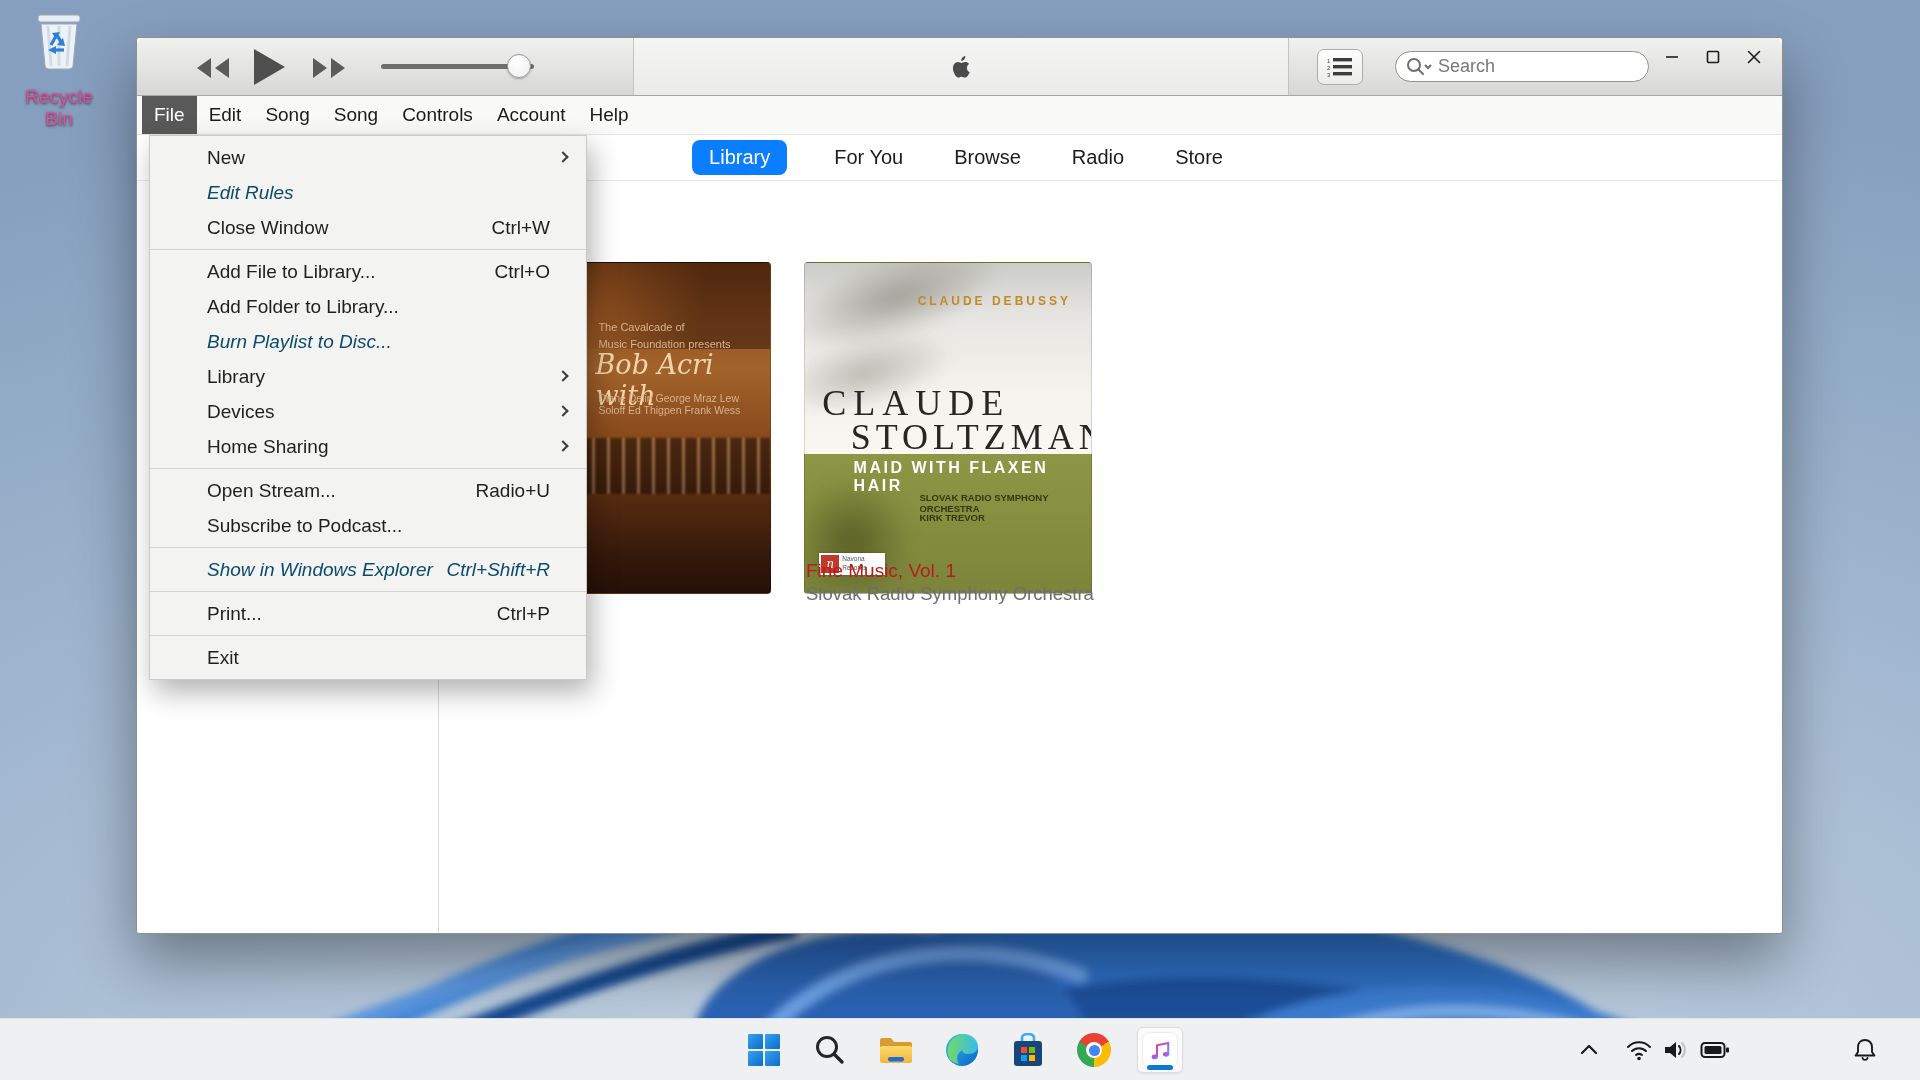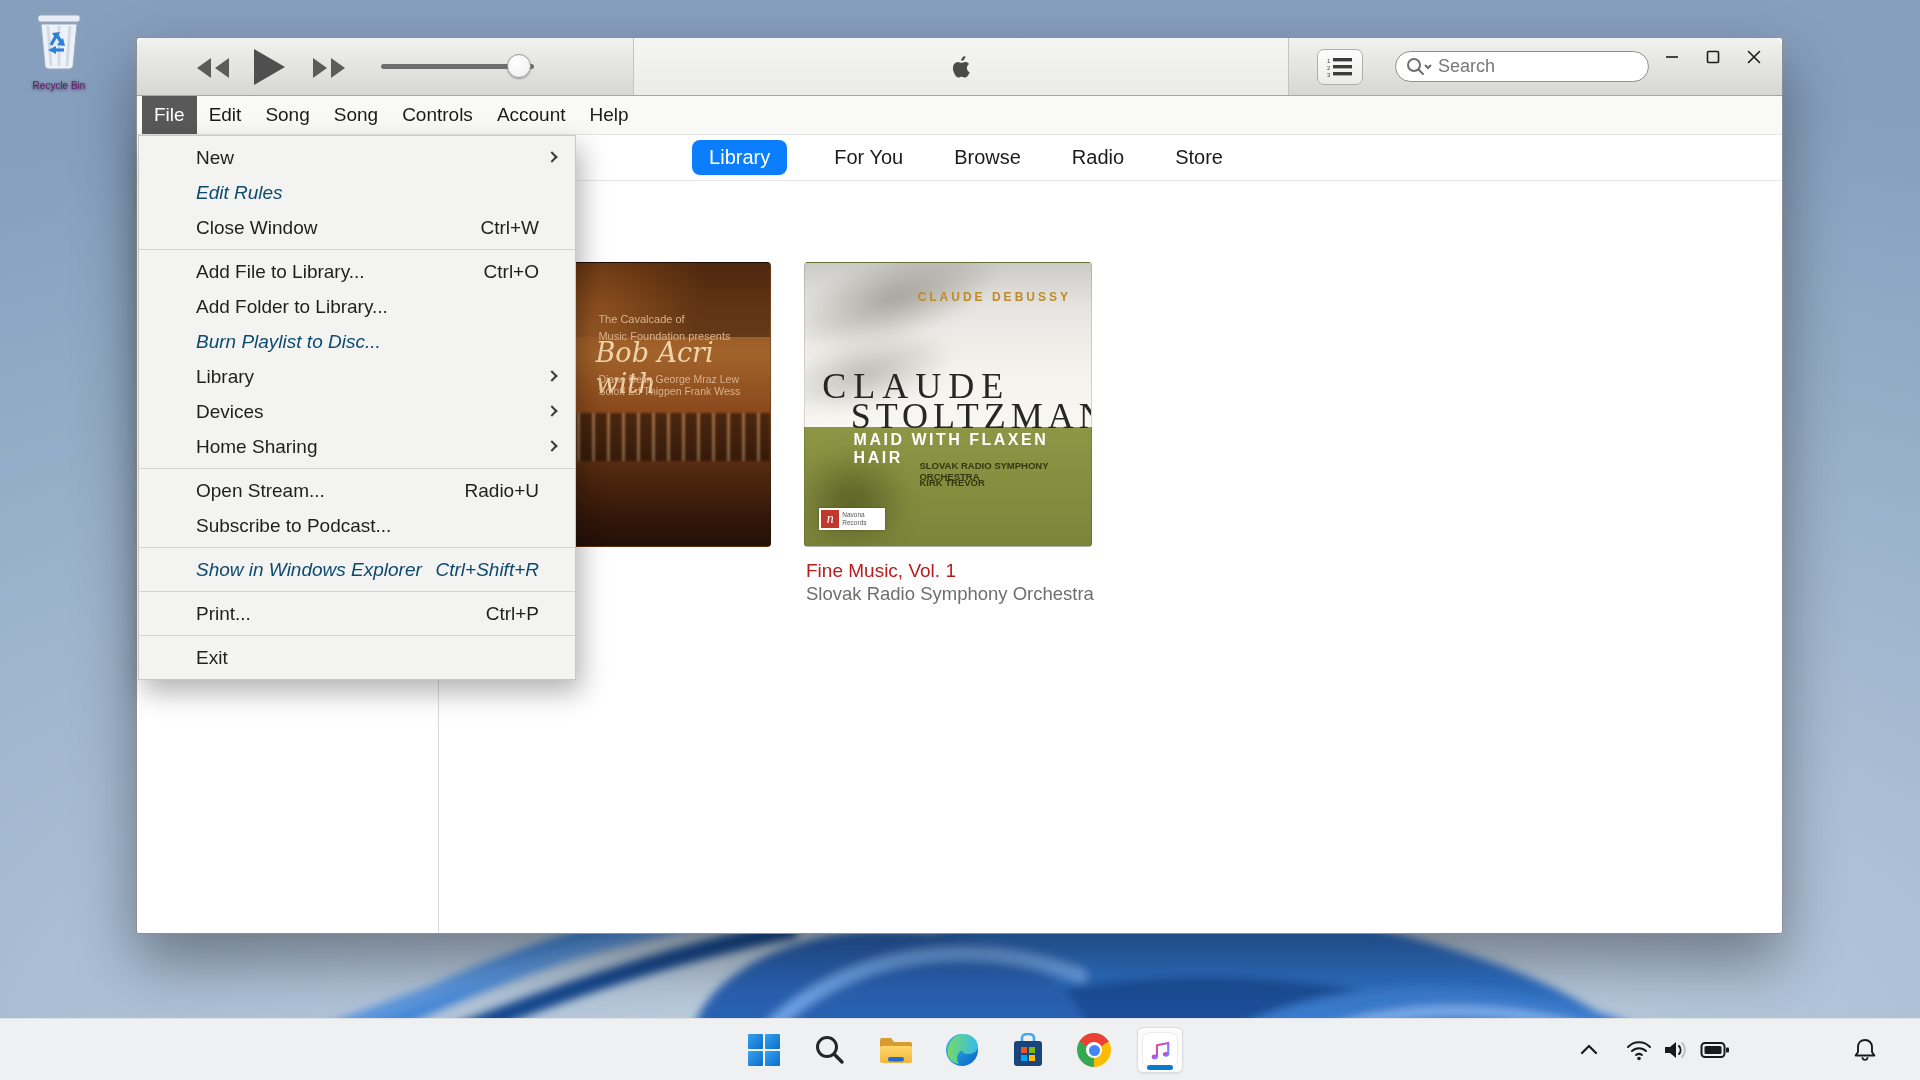--- a/index.html
+++ b/index.html
@@ -7,21 +7,21 @@
     font-family:"Liberation Sans", sans-serif; }
   body { position:relative;
     background: radial-gradient(120% 95% at 55% 100%, #c6d4e4 0%, #abbfd5 42%, #92abc6 78%, #869fbe 100%); }
 
   
   #bloom { position:absolute; left:170px; top:845px; width:1540px; height:235px; z-index:0; }
 
   
   .desk-icon { position:absolute; left:13px; top:12px; width:92px; text-align:center; z-index:1; }
   .desk-icon svg { display:block; margin:0 auto; }
-  .desk-label { margin-top:8px; font-size:10px; color:#701a75; text-shadow:0 1px 3px rgba(0,0,0,.75); }
+  .desk-label { margin-top:14px; font-size:19px; color:#ec4899; text-shadow:0 1px 3px rgba(0,0,0,.75); }
 
   
   #win { position:absolute; left:136px; top:37px; width:1647px; height:897px; z-index:20;
     background:#fff; border:1px solid #8f8f8f; border-radius:3px;
     box-shadow:0 28px 60px rgba(0,0,0,.38); }
 
   
   .toolbar { position:absolute; left:0; top:0; right:0; height:58px;
     background:linear-gradient(#f1f1f0, #d7d7d5); border-bottom:1px solid #a5a5a3;
     border-radius:8px 8px 0 0; }
@@ -54,21 +54,21 @@
   
   .content { position:absolute; left:0; top:97px; right:0; bottom:0; background:#fff;
     border-radius:0 0 8px 8px; overflow:hidden; }
   .tabrow { position:absolute; left:0; top:0; right:0; height:46px; border-bottom:1px solid #e7e7e6;
     display:flex; align-items:center; justify-content:center; gap:43px; font-size:20px; color:#1b1b1b; }
   .tab { padding:6px 4px; }
   .tab.active { background:#0b7dff; color:#fff; padding:6px 17px; border-radius:8px; }
   .vdivider { position:absolute; left:301px; top:0; bottom:0; width:1px; background:#dadada; }
 
   
-  .tile { position:absolute; width:288px; height:285px; border-radius:4px; overflow:hidden;
+  .tile { position:absolute; width:288px; height:332px; border-radius:4px; overflow:hidden;
     border:1px solid rgba(0,0,0,.14); }
   #tile1 { left:346px; top:127px;
     background:linear-gradient(180deg,#6e3a14 0%, #8f5120 14%, #a2632b 32%, #8a4a1c 52%, #542a10 72%, #33170a 90%, #241008 100%); }
   #tile1 .beam { position:absolute; left:0; top:0; right:0; height:26%;
     background:linear-gradient(100deg, rgba(46,20,8,.55) 0%, rgba(120,60,20,.15) 40%, rgba(46,20,8,.5) 75%); }
   #tile1 .presenter { position:absolute; left:40%; top:17%; font-size:11px; color:#d9b38c; line-height:1.5; }
   #tile1 .script { position:absolute; left:39%; top:26%; font-family:"DejaVu Serif",serif; font-style:italic;
     font-size:27px; color:#f0d4ab; }
   #tile1 .musicians { position:absolute; left:40%; top:39%; width:56%; font-size:10.5px; color:#d8b28b; }
   #tile1 .keys { position:absolute; left:22%; right:0; top:53%; height:17%; opacity:.85; filter:blur(1px);
@@ -99,21 +99,21 @@
     display:flex; align-items:center; box-shadow:0 0 2px rgba(0,0,0,.3); }
   #tile2 .navona .nbox { width:18px; height:18px; margin-left:2px; background:#c0392b; color:#fff;
     font-family:"Liberation Serif",serif; font-style:italic; font-size:14px; line-height:18px; text-align:center; }
   #tile2 .navona .ntxt { font-size:6.5px; color:#555; margin-left:3px; line-height:1.3; }
 
   .caption { position:absolute; left:669px; top:425px; }
   .caption .ctitle { font-size:19px; color:#b91c1c; margin-bottom:1px; }
   .caption .cartist { font-size:18.5px; color:#6e6e6e; }
 
   
-  .dropdown { position:absolute; left:1px; top:97px; width:438px; z-index:60;
+  .dropdown { position:absolute; left:12px; top:97px; width:438px; z-index:60;
     background:#f3f3f2; border:1px solid #c9c9c7; box-shadow:5px 12px 26px rgba(0,0,0,.30);
     padding:4px 0; }
   .drow { height:35px; display:flex; align-items:center; padding:0 36px 0 57px;
     font-size:19px; color:#1f1f1f; position:relative; }
   .drow .sc { margin-left:auto; }
   .drow.disabled { color:#0c4a6e;font-style:italic; }
   .drow .chev { position:absolute; right:19px; top:13px; width:8px; height:8px;
     border-top:2px solid #3c3c3c; border-right:2px solid #3c3c3c; transform:rotate(45deg); }
   .dsep { height:1px; background:#d3d3d1; margin:4px 0; }
 

